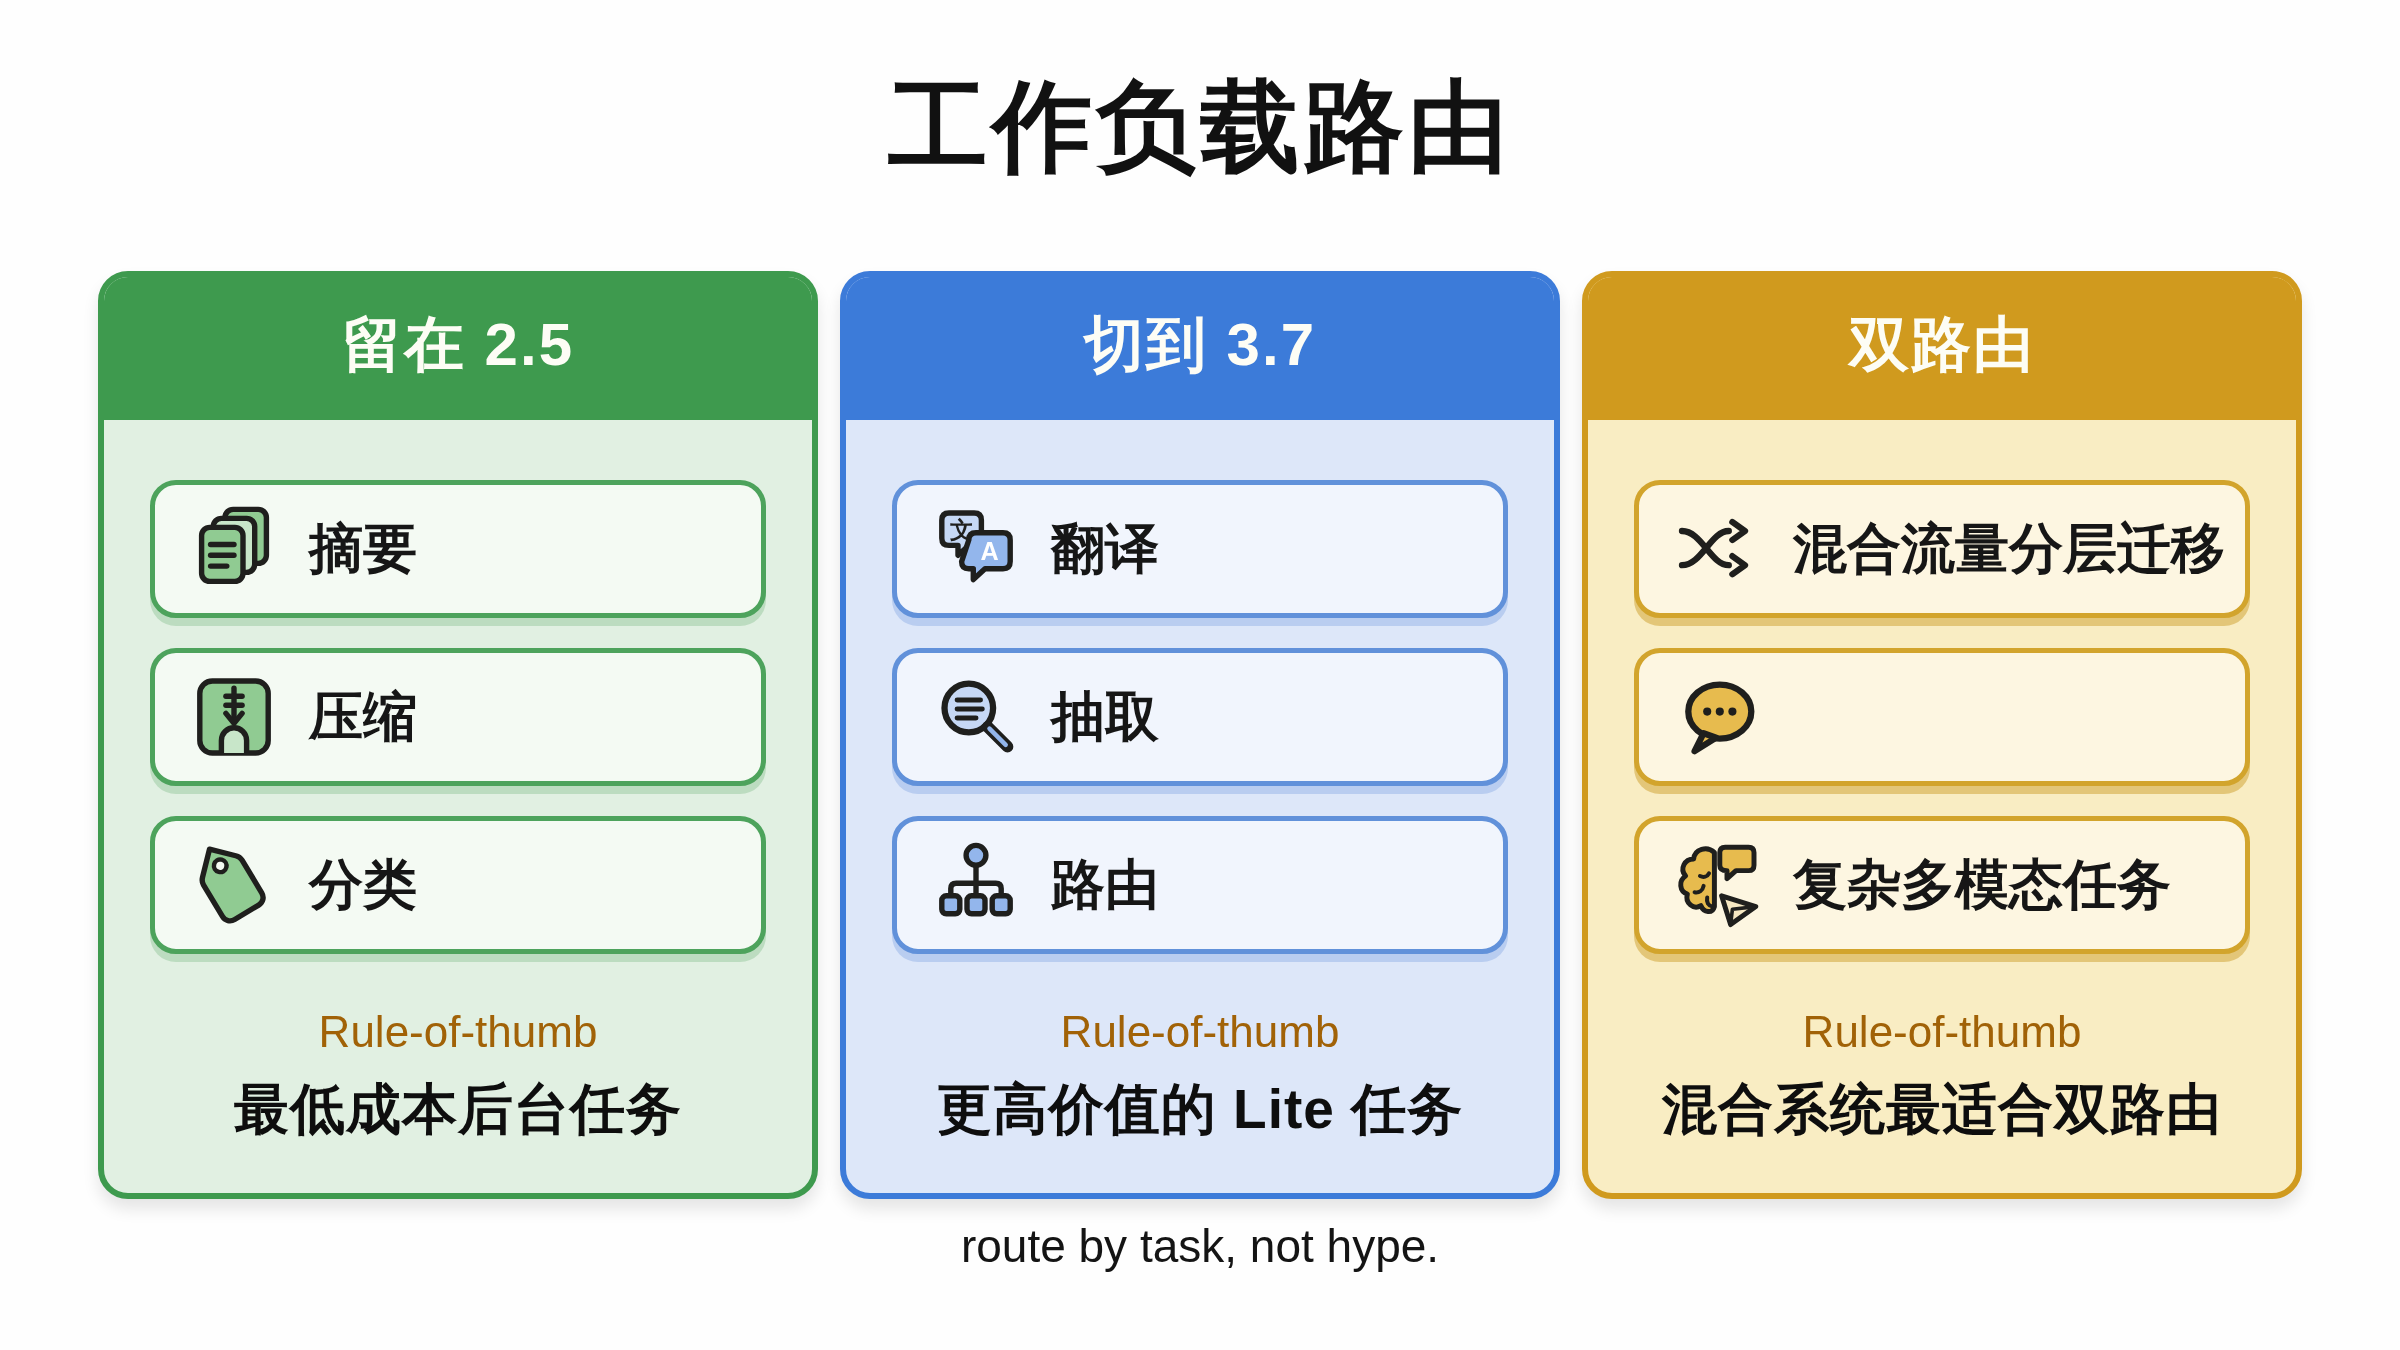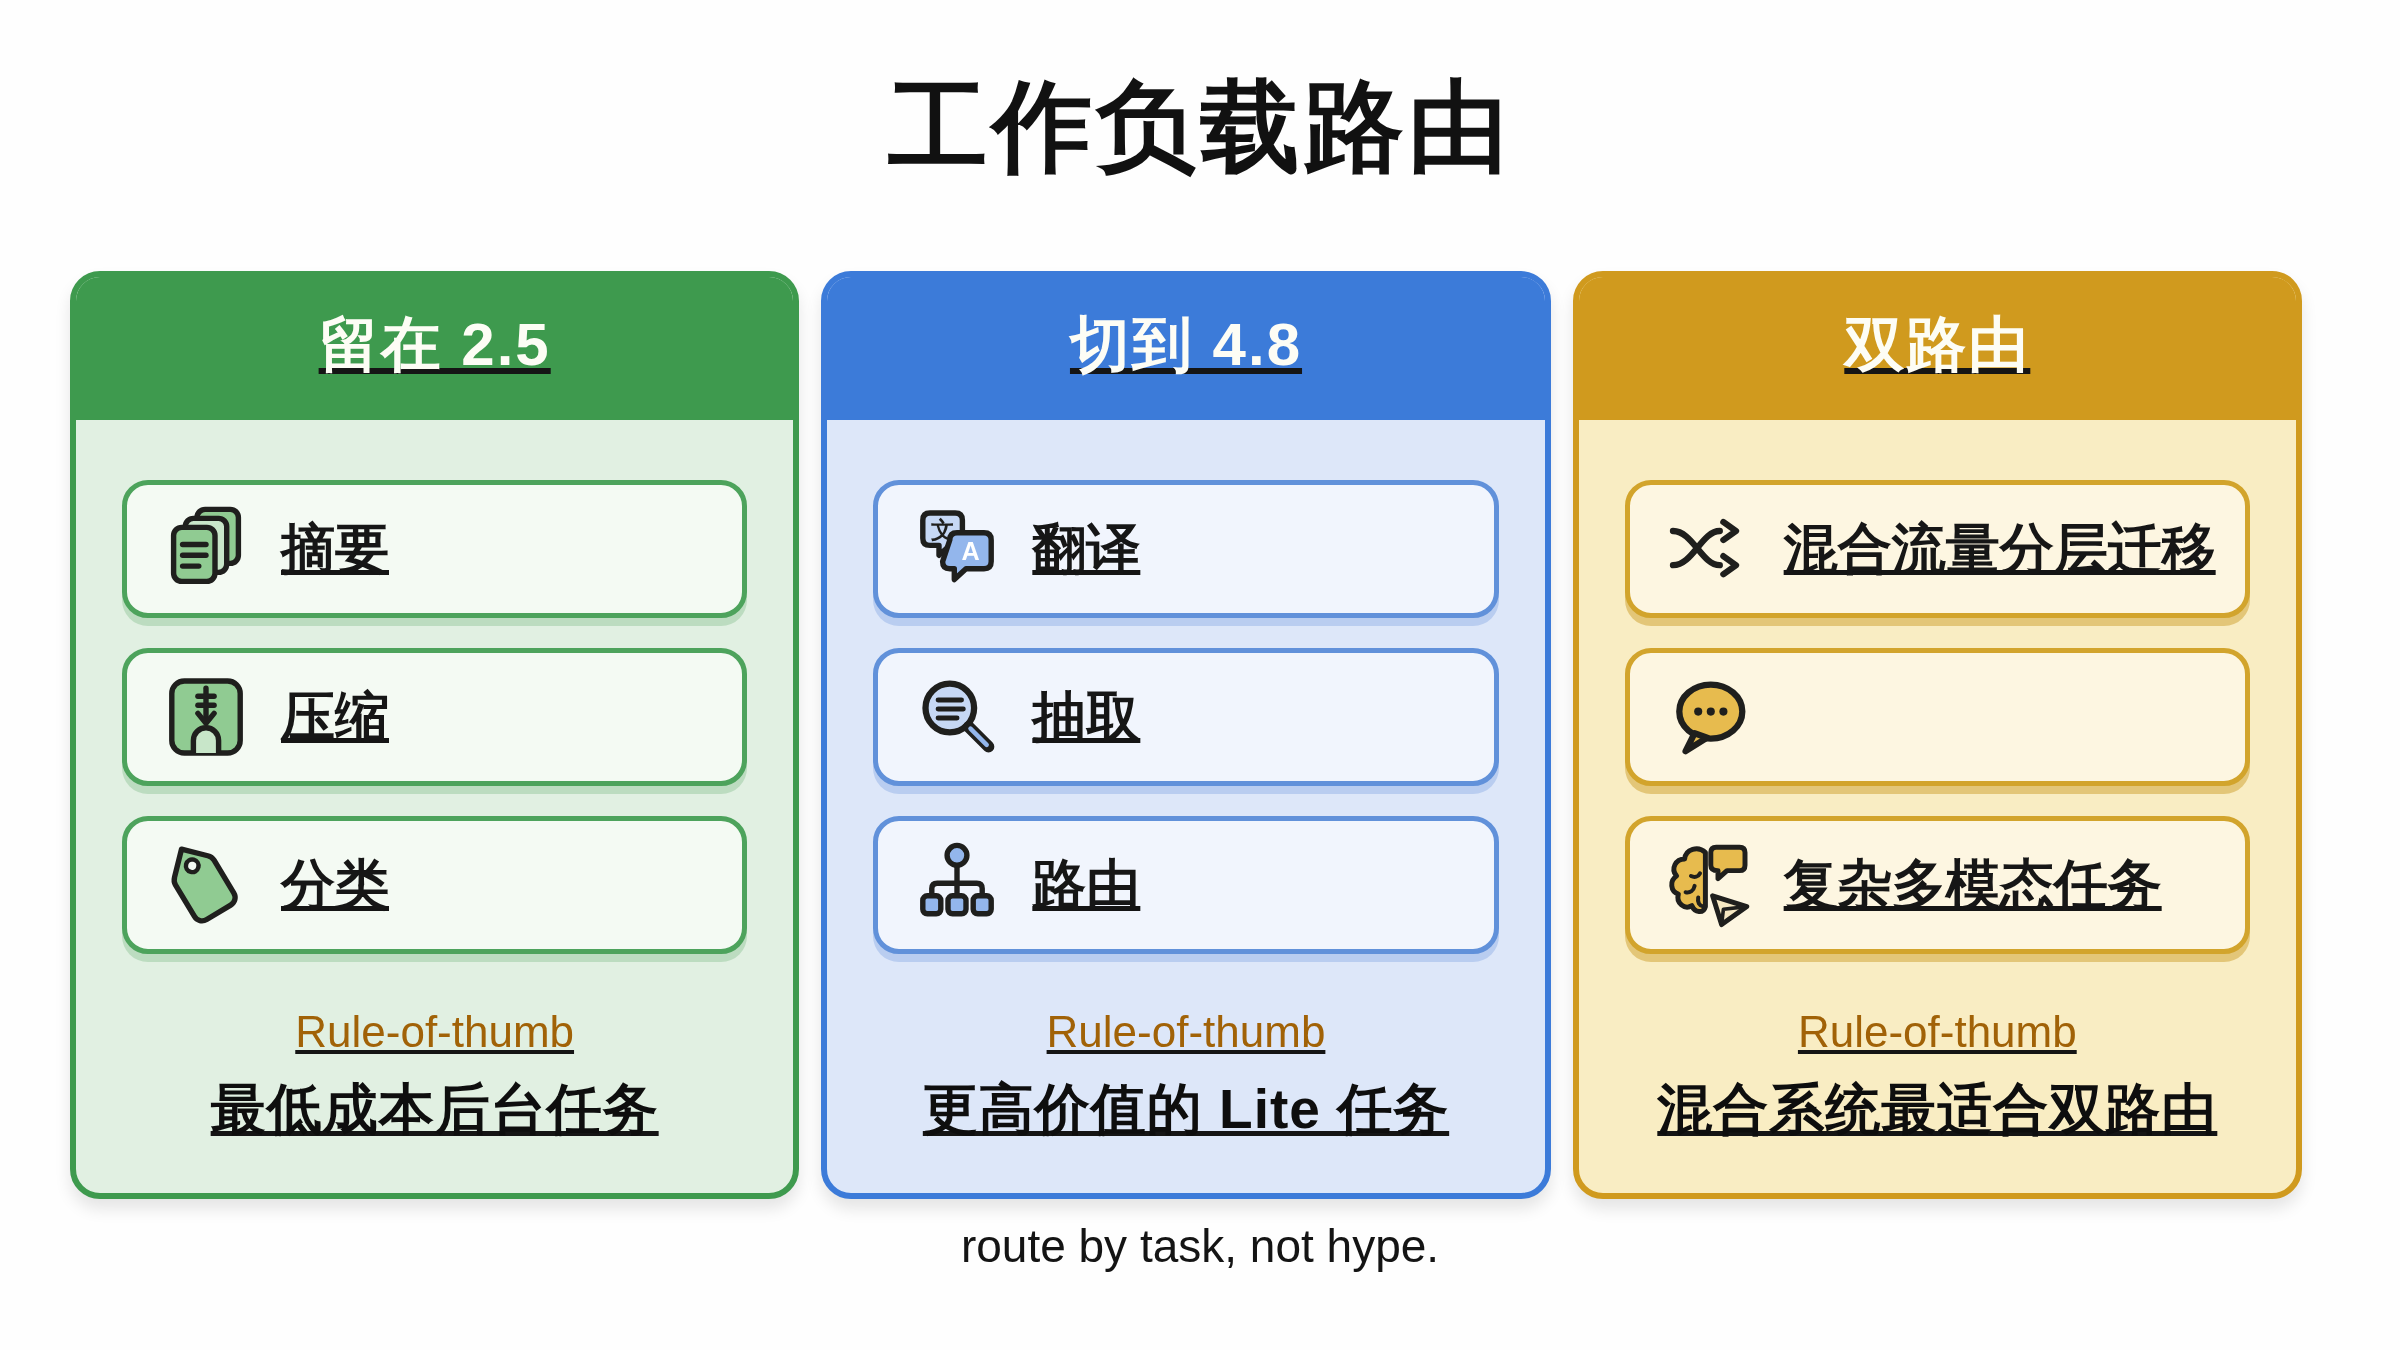--- a/index.html
+++ b/index.html
@@ -18,22 +18,21 @@
     font-size:100px;
     font-weight:bold;
     letter-spacing:4px;
     color:#111;
     line-height:1.25;
   }
 
   .columns {
     display:flex;
     gap:22px;
-    margin:82px 98px 0 70px;
-    text-decoration:underline;
+    margin:82px 98px 0 98px;
   }
 
   .column {
     flex:1;
     height:928px;
     box-sizing:border-box;
     border-radius:30px;
     border:6px solid var(--accent);
     background:var(--body-bg);
     display:flex;
@@ -150,21 +149,21 @@
         </div>
 
         <div class="rule-block">
           <div class="rule-label">Rule-of-thumb</div>
           <div class="rule-text">最低成本后台任务</div>
         </div>
       </div>
     </div>
 
     <div class="column col-blue">
-      <div class="col-header">切到 4.8</div>
+      <div class="col-header">切到 3.7</div>
       <div class="col-body">
 
         <div class="item-card">
           <span class="item-icon">
             <svg viewBox="0 0 100 100">
               <path d="M12 18 q0-8 8-8 h28 q8 0 8 8 v20 q0 8-8 8 h-6 l-12 11 v-11 h-10 q-8 0-8-8 Z" fill="var(--icon-fill2)" stroke="#1f1f1d" stroke-width="6" stroke-linejoin="round"></path>
               <text x="34" y="38" font-size="26" font-weight="bold" fill="#1f1f1d" text-anchor="middle">文</text>
               <path d="M42 40 q0-8 8-8 h30 q8 0 8 8 v24 q0 8-8 8 h-20 l-13 12 v-12 h-5 q-8 0-8-8 Z" fill="var(--icon-fill)" stroke="#1f1f1d" stroke-width="6" stroke-linejoin="round"></path>
               <text x="65" y="62" font-size="28" font-weight="bold" fill="#ffffff" text-anchor="middle">A</text>
             </svg>

